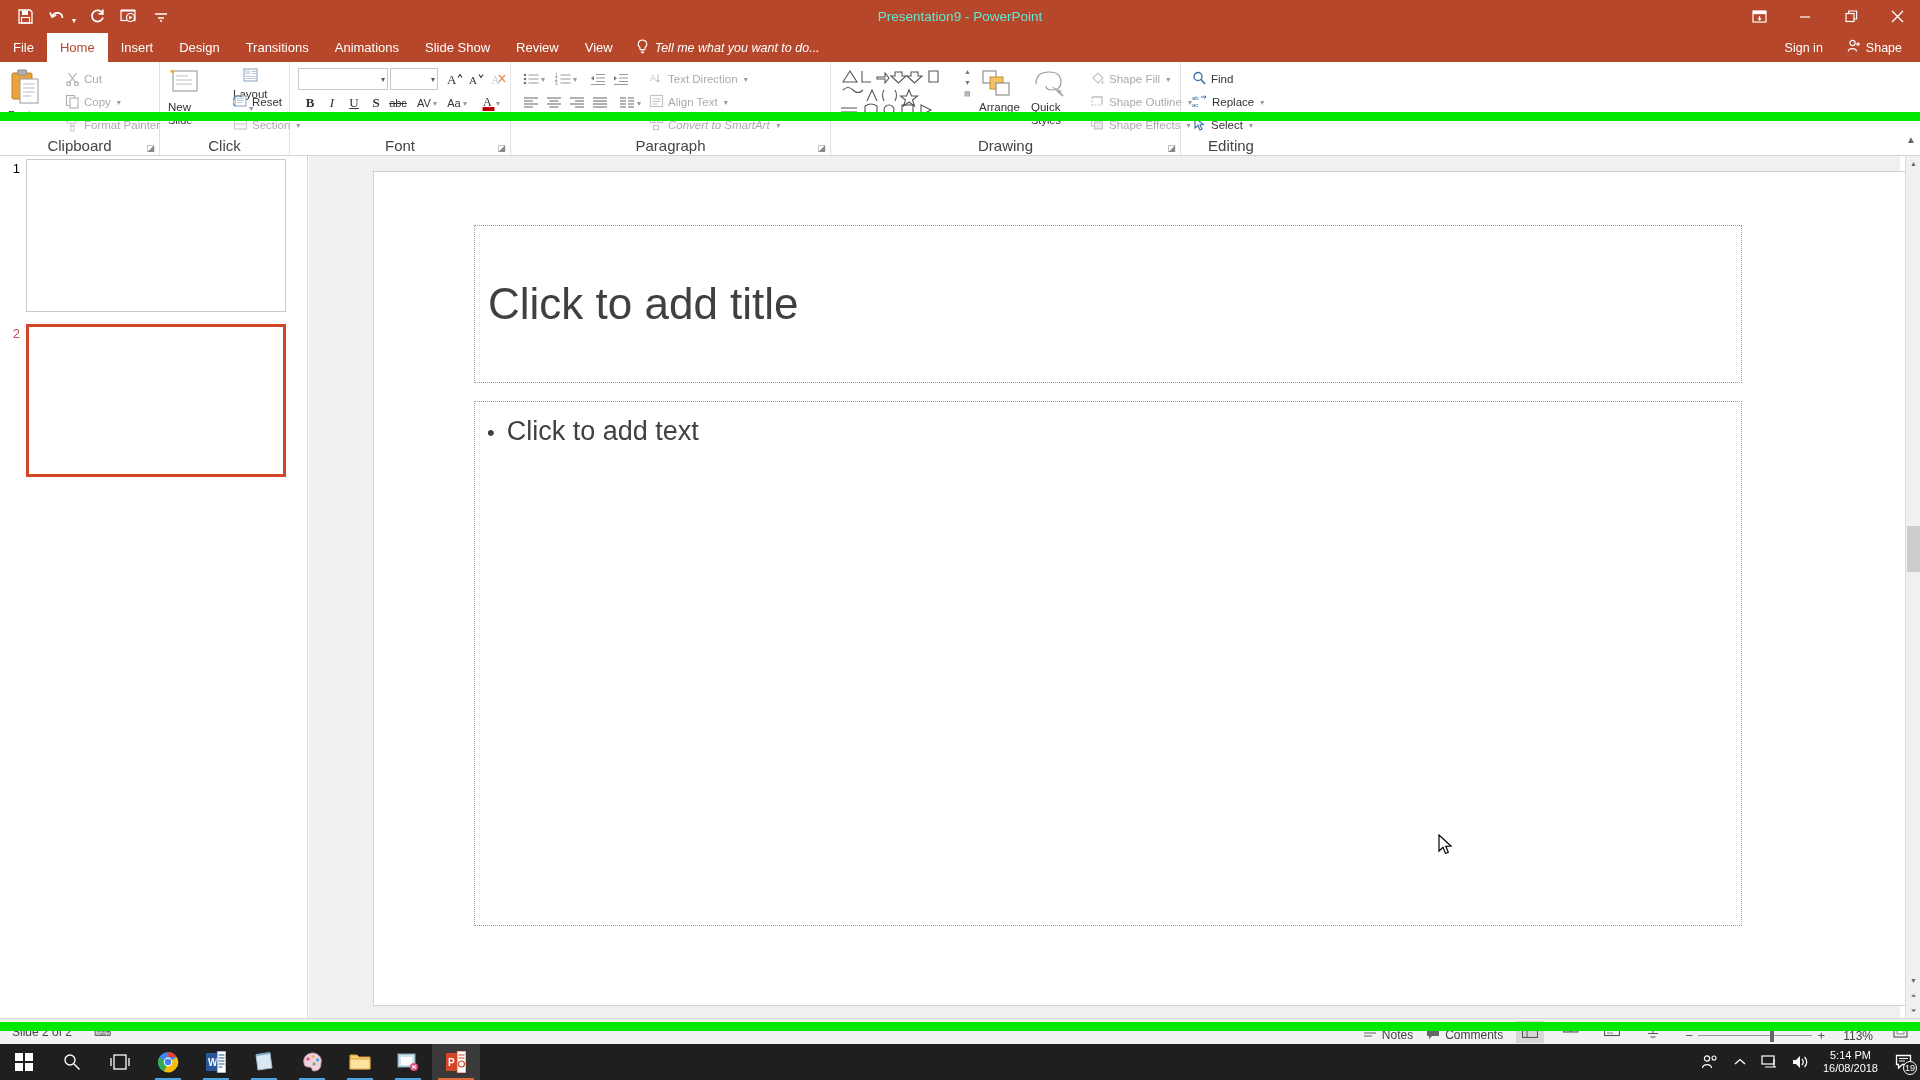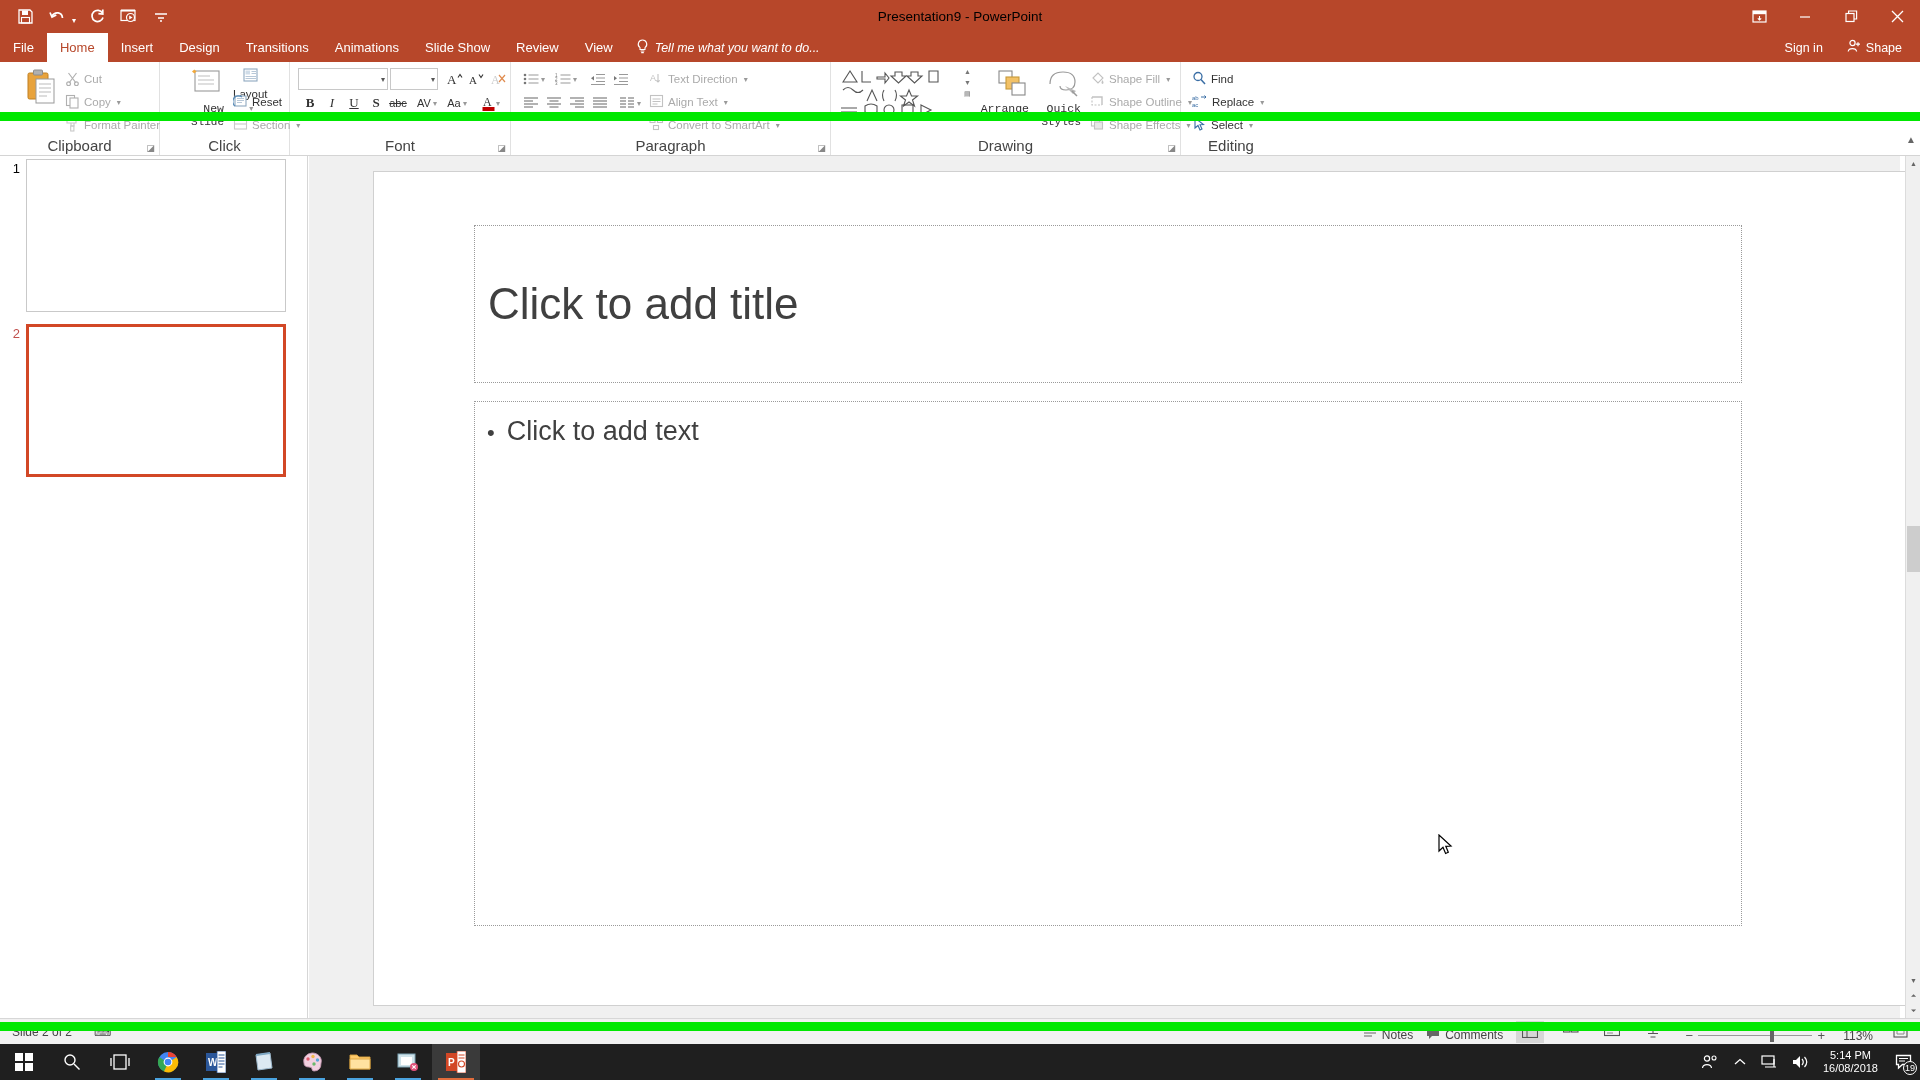--- a/index.html
+++ b/index.html
@@ -21,21 +21,21 @@
   .qat-btn {
     width: 30px; height: 28px;
     display: flex; align-items: center; justify-content: center;
     color: #fff;
   }
   .qat-btn svg { display: block; }
   .qat-caret { font-size: 8px; color: #fff; margin-left: -6px; width: 12px;
     display:flex; align-items:flex-end; justify-content:center; height:28px; padding-bottom:6px;}
   .win-title {
     position: absolute; left: 0; width: 1920px; text-align: center;
-    color: #000000; font-size: 13.5px; line-height: 33px;
+    color: #5eead4; font-size: 13.5px; line-height: 33px;
     pointer-events: none;
   }
   .win-ctrls {
     position: absolute; right: 0; top: 0; height: 33px;
     display: flex; align-items: center;
   }
   .win-btn {
     width: 46px; height: 33px; display: flex; align-items: center;
     justify-content: center; color: #fff;
   }
@@ -76,24 +76,23 @@
     border-right: 1px solid #e1e1e1;
   }
   .glabel {
     position: absolute; bottom: 2px; width: 100%; text-align: center;
     font-size: 15px; color: #444;
   }
   .gdialog {
     position: absolute; bottom: 3px; right: 4px; font-size: 9px; color: #888;
   }
   .bigbtn {
-    display: flex; flex-direction: column; align-items: flex-end;
+    display: flex; flex-direction: column; align-items: flex-start;
     justify-content: flex-start; font-size: 11.5px; color: #333;
     cursor: default;
-    font-family: Liberation Mono, monospace;
   }
   .bigbtn .lbl { margin-top: 1px; }
   .smallbtn {
     display: flex; align-items: center; gap: 4px;
     font-size: 11.5px; color: #aaa; height: 22px; padding: 0 3px;
     white-space: nowrap;
   }
   .smallbtn.enabled { color: #333; }
   .cdrop { font-size: 8px; color: #999; margin-left: 2px; }
 
@@ -532,21 +531,21 @@
     <div class="smallbtn" style="position:absolute; left:135px; top:29px;">
       <span>
         <svg width="15" height="14" viewBox="0 0 15 14">
             <rect x="1.5" y="1.5" width="12" height="11" fill="none" stroke="#c2c2c2" stroke-width="1.1"></rect>
             <path d="M3.5 5h8M3.5 7.5h8M3.5 10h5" stroke="#c2c2c2" stroke-width="1"></path>
           </svg>
       </span>
       <span>Align Text</span>
       <span class="cdrop">▾</span>
     </div>
-    <div class="smallbtn" style="position:absolute; left:135px; top:52px;">
+    <div class="smallbtn" style="position:absolute; left:135px; top:52px;font-style:italic;">
       <span>
         <svg width="15" height="14" viewBox="0 0 15 14">
             <rect x="1" y="1.5" width="5" height="4" fill="none" stroke="#c2c2c2" stroke-width="1.1"></rect>
             <rect x="8.5" y="1.5" width="5" height="4" fill="none" stroke="#c2c2c2" stroke-width="1.1"></rect>
             <rect x="4.5" y="8.5" width="5" height="4" fill="none" stroke="#c2c2c2" stroke-width="1.1"></rect>
           </svg>
       </span>
       <span>Convert to SmartArt</span>
       <span class="cdrop">▾</span>
     </div>

